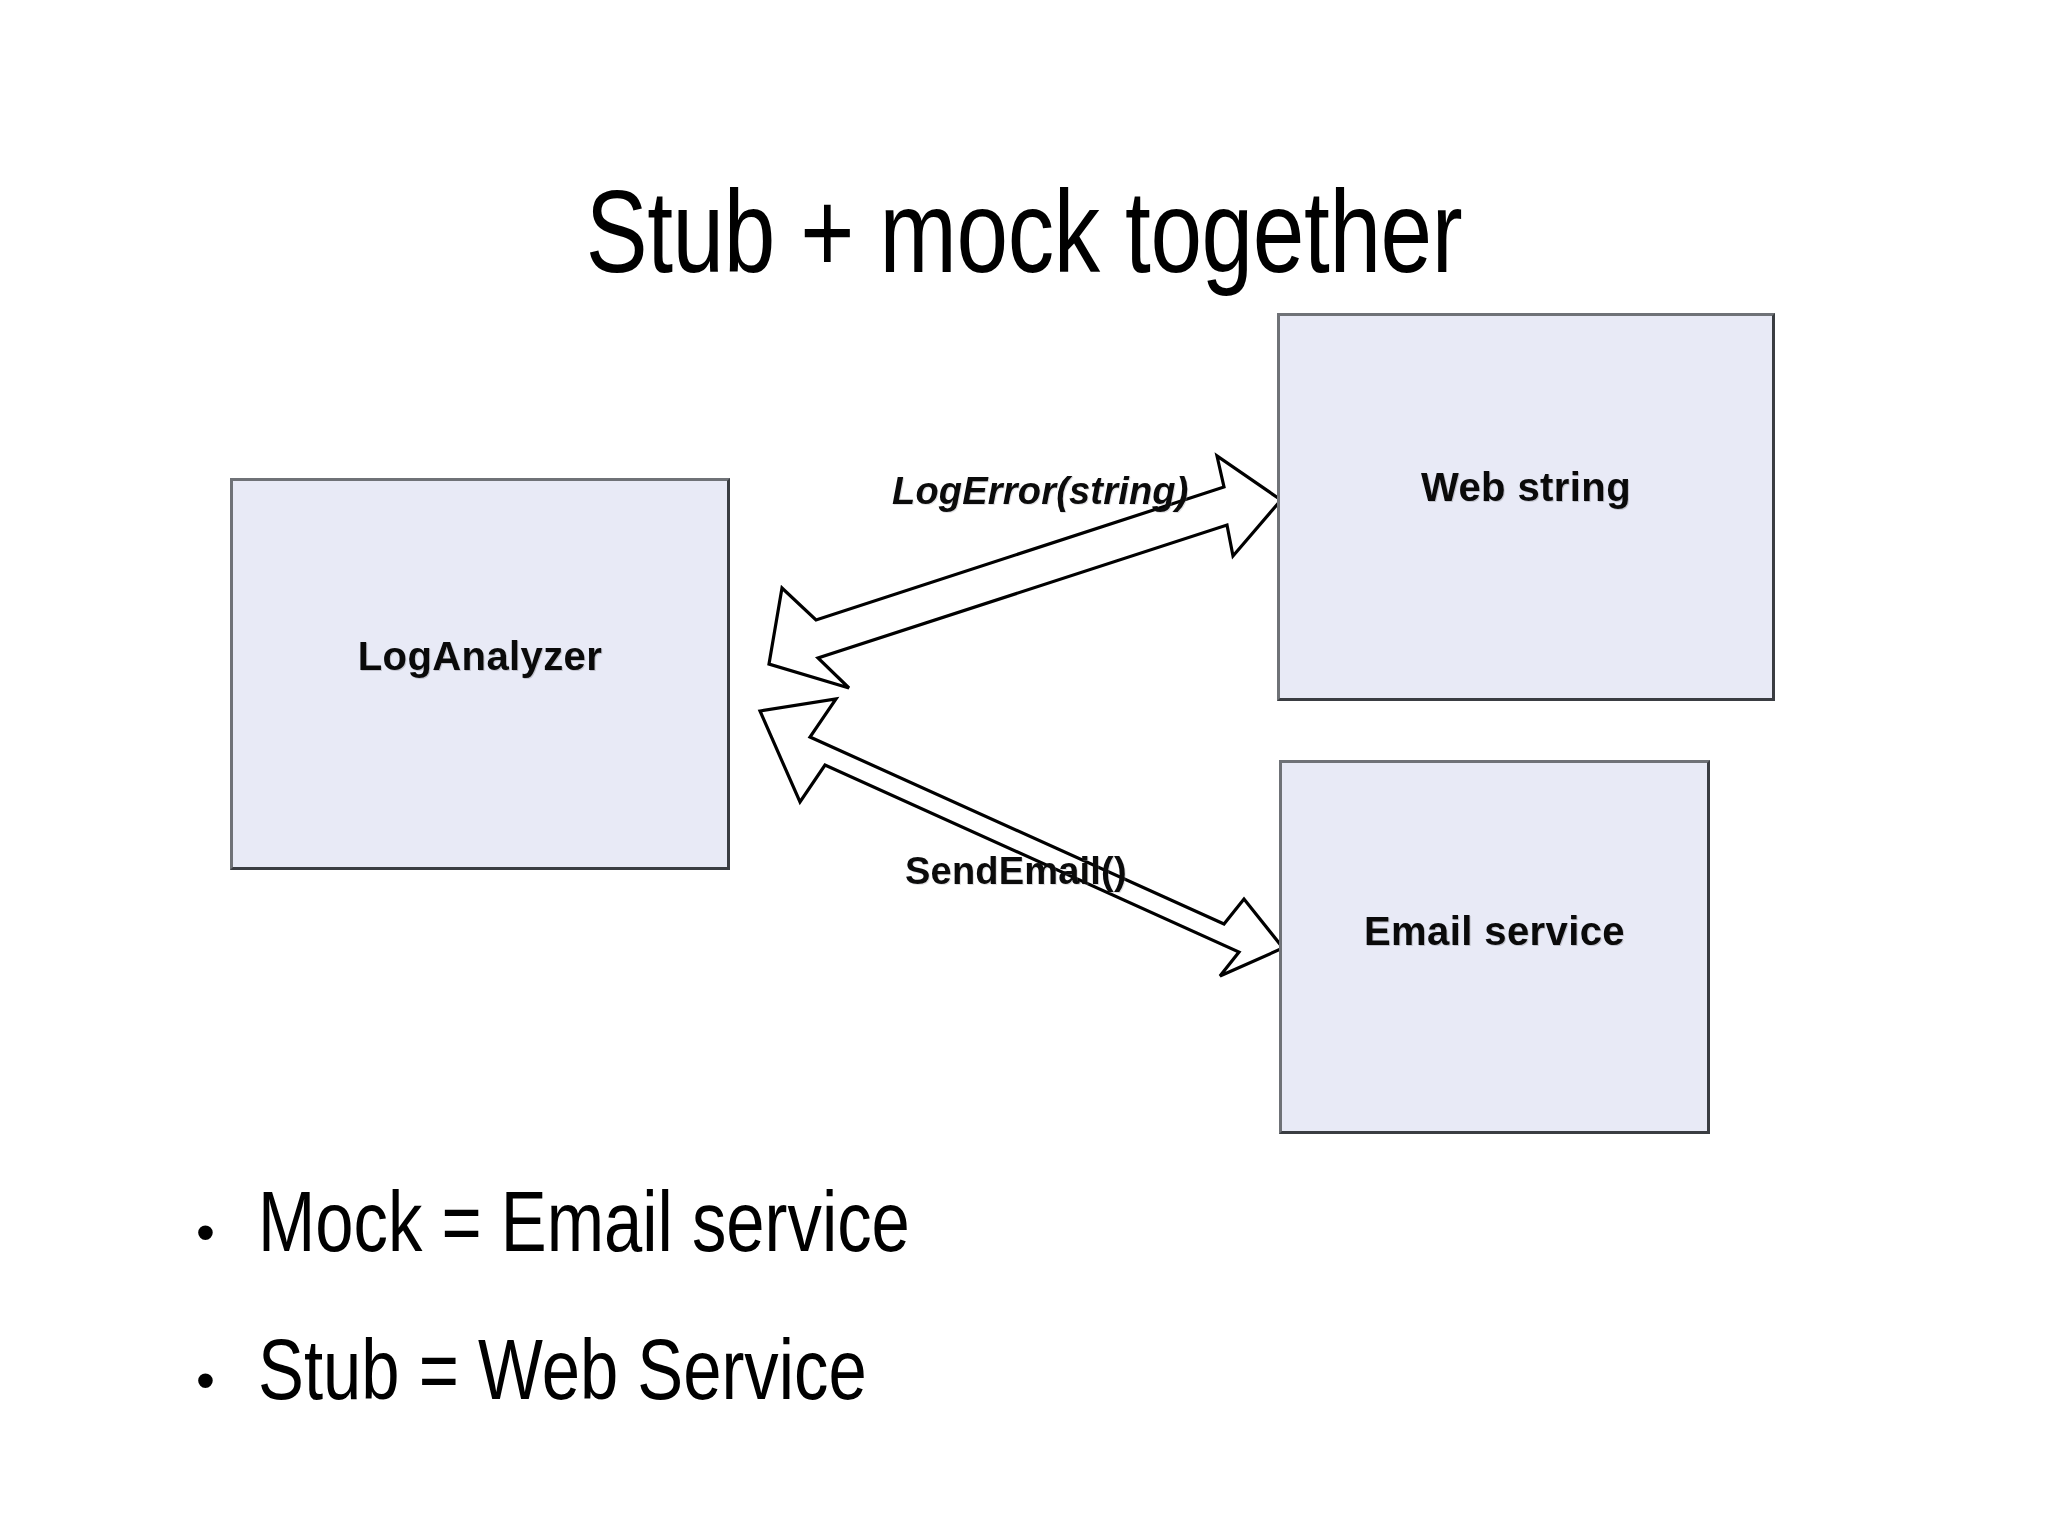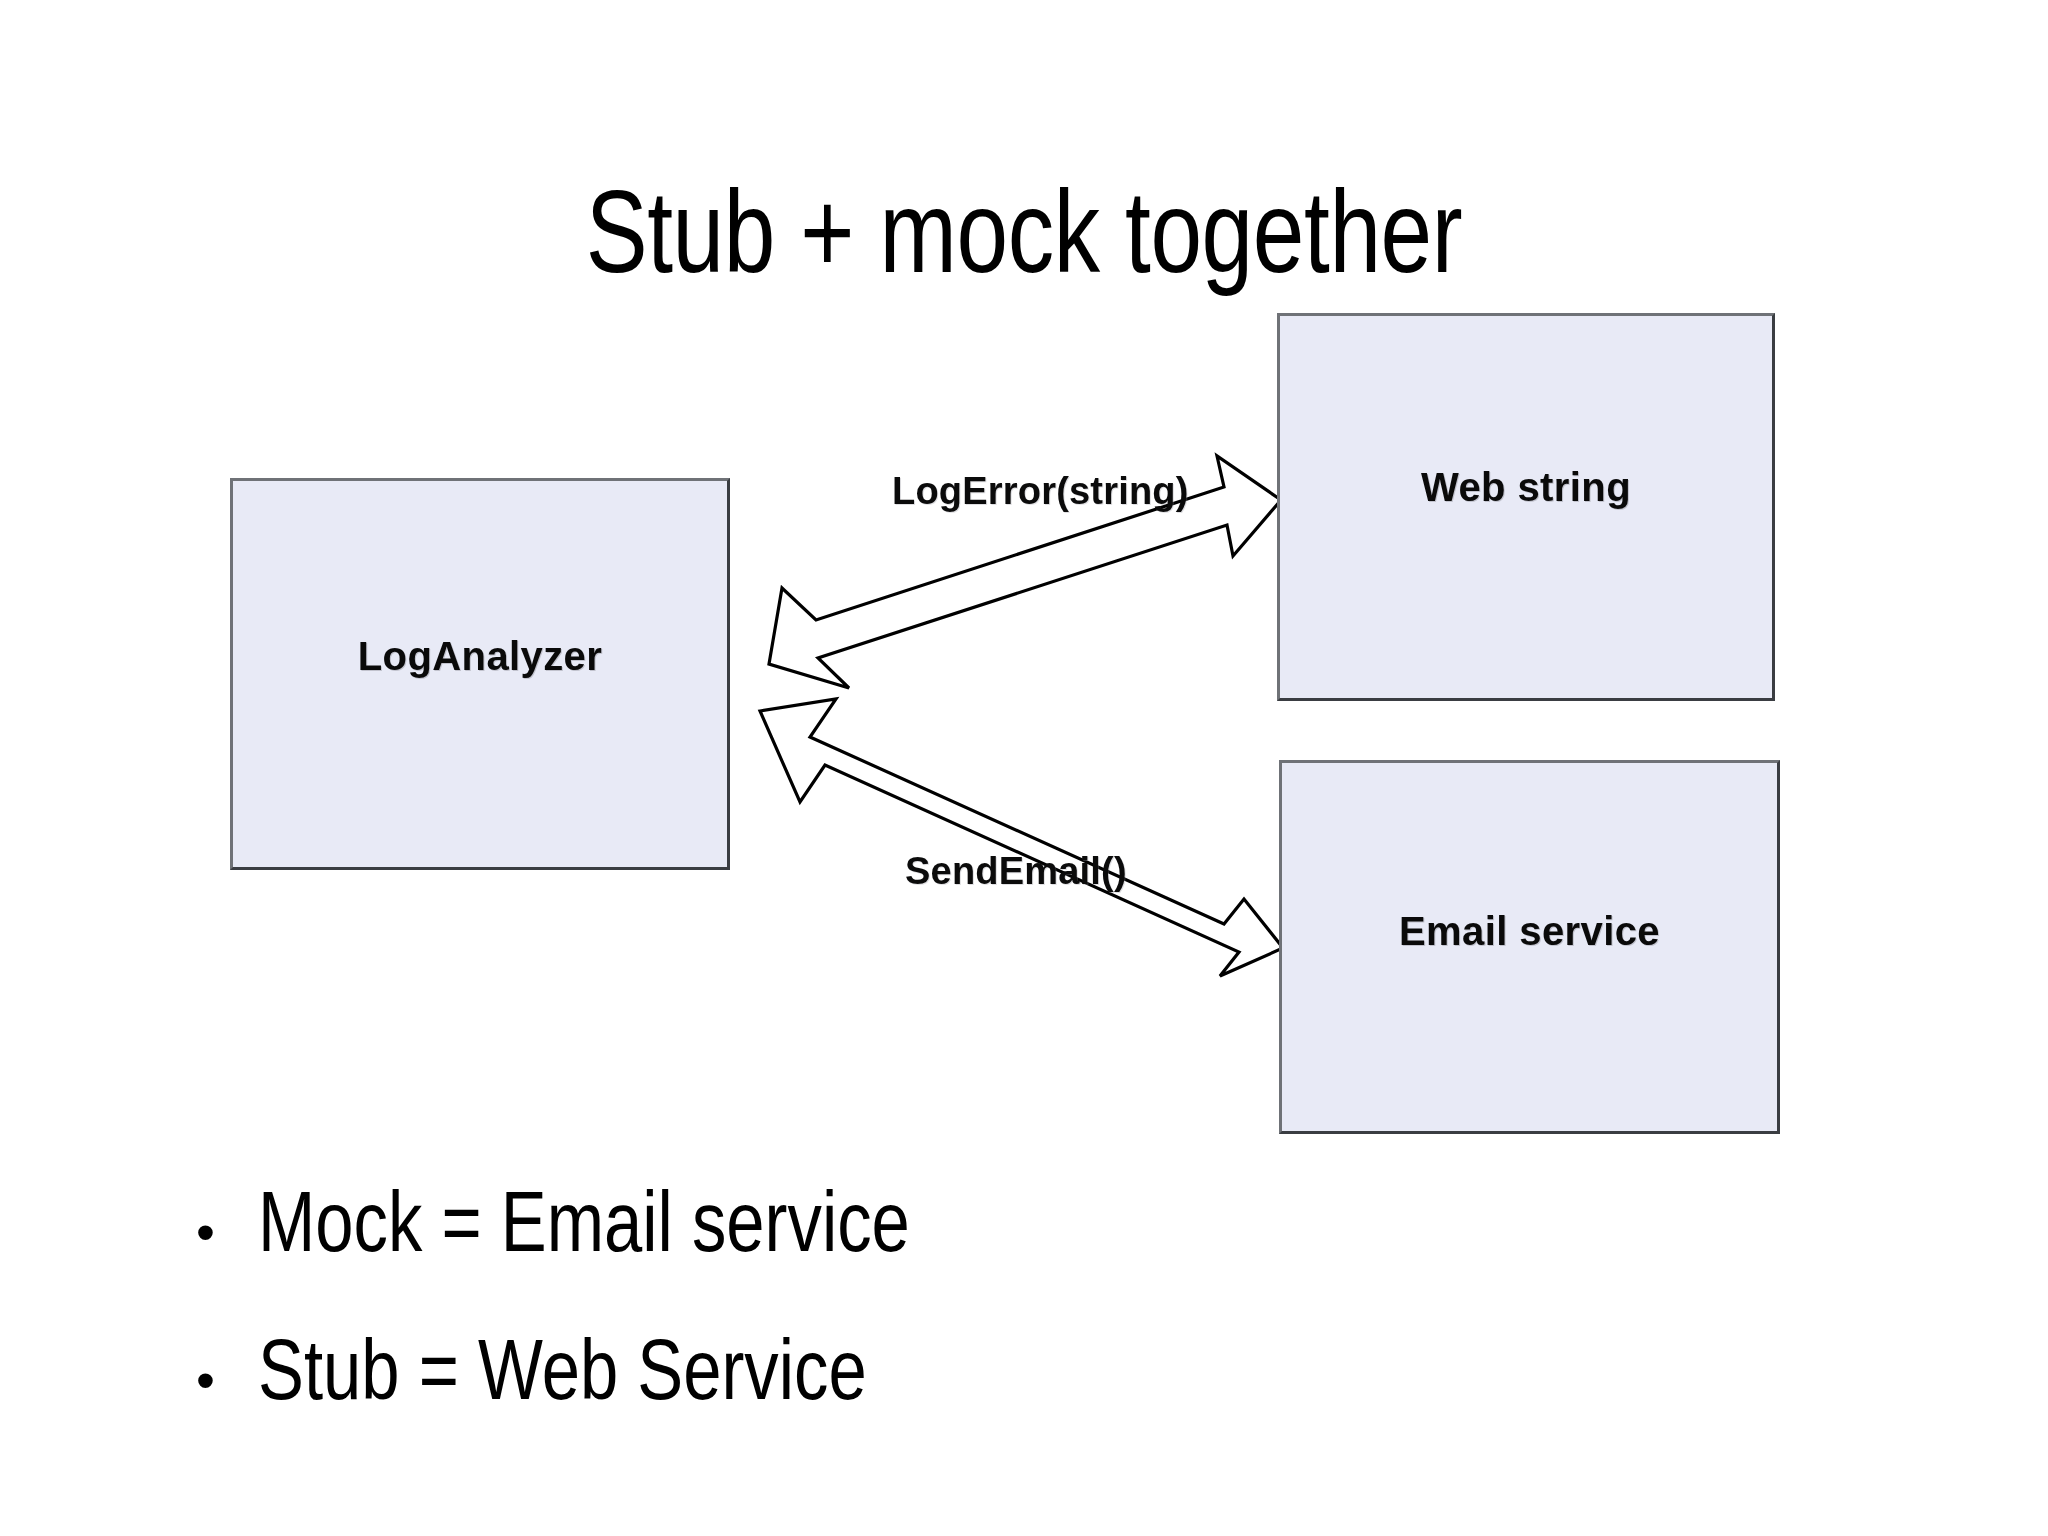--- a/index.html
+++ b/index.html
@@ -59,21 +59,21 @@
     font-weight: bold;
     font-size: 40px;
     color: #0a0a0a;
     letter-spacing: 0.4px;
     text-shadow: 1px 1px 0 rgba(120,120,130,0.35);
     white-space: nowrap;
   }
 
   #box-loganalyzer { left: 230px;  top: 478px; width: 500px; height: 392px; }
   #box-webservice  { left: 1277px; top: 313px; width: 498px; height: 388px; }
-  #box-emailservice{ left: 1279px; top: 760px; width: 501px; height: 374px; }
+  #box-emailservice{ left: 1279px; top: 760px; width: 431px; height: 374px; }
 
   
   #box-loganalyzer .node-label { transform: translateY(-18px); }
   #box-webservice  .node-label { transform: translateY(-20px); }
   #box-emailservice .node-label { transform: translateY(-16px); }
 
   
   #arrow-layer {
     position: absolute;
     left: 0;
@@ -92,21 +92,21 @@
   .edge-label {
     position: absolute;
     font-family: "Liberation Sans", sans-serif;
     font-weight: bold;
     font-size: 38px;
     color: #0b0b0b;
     white-space: nowrap;
     letter-spacing: 0.2px;
     text-shadow: 1px 1px 0 rgba(150,150,160,0.30);
   }
-  #label-logerror  { left: 892px; top: 470px; }
+  #label-logerror  { left: 892px; top: 470px; font-style: italic; }
   #label-sendemail { left: 905px; top: 850px; }
 
   
   #bullet-list {
     position: absolute;
     left: 196px;
     top: 1178px;
     width: 1500px;
     margin: 0;
     padding: 0;

